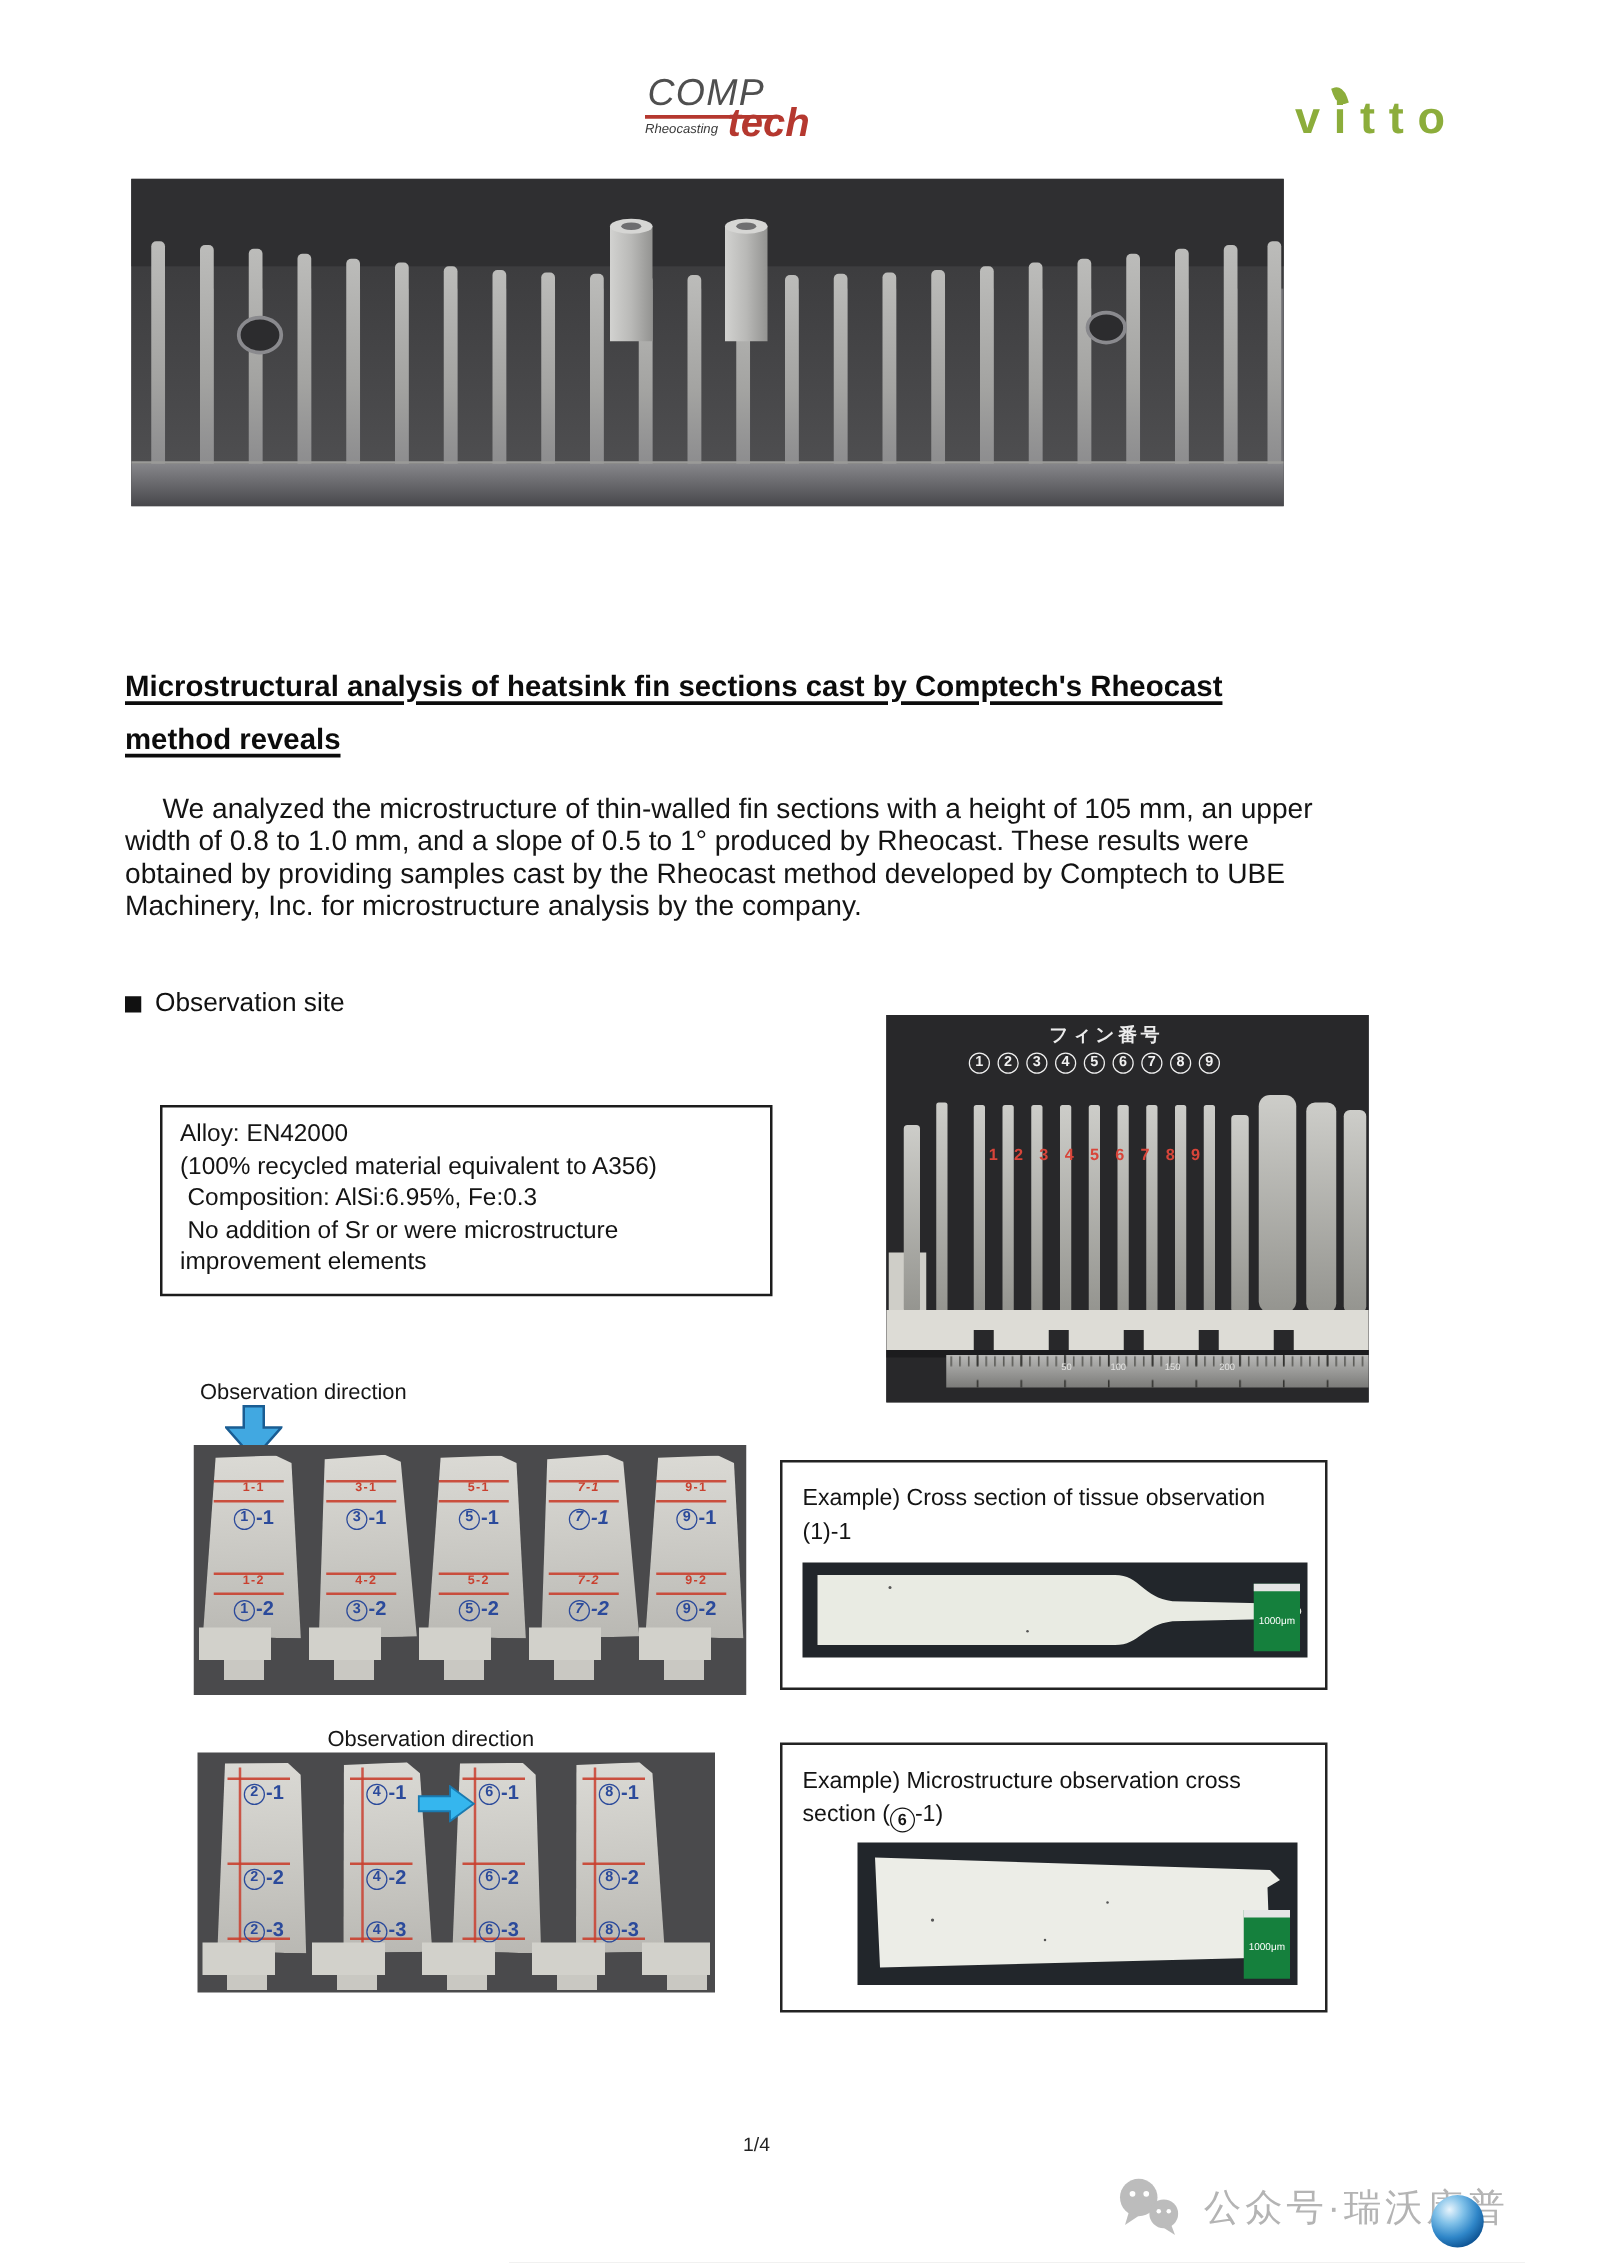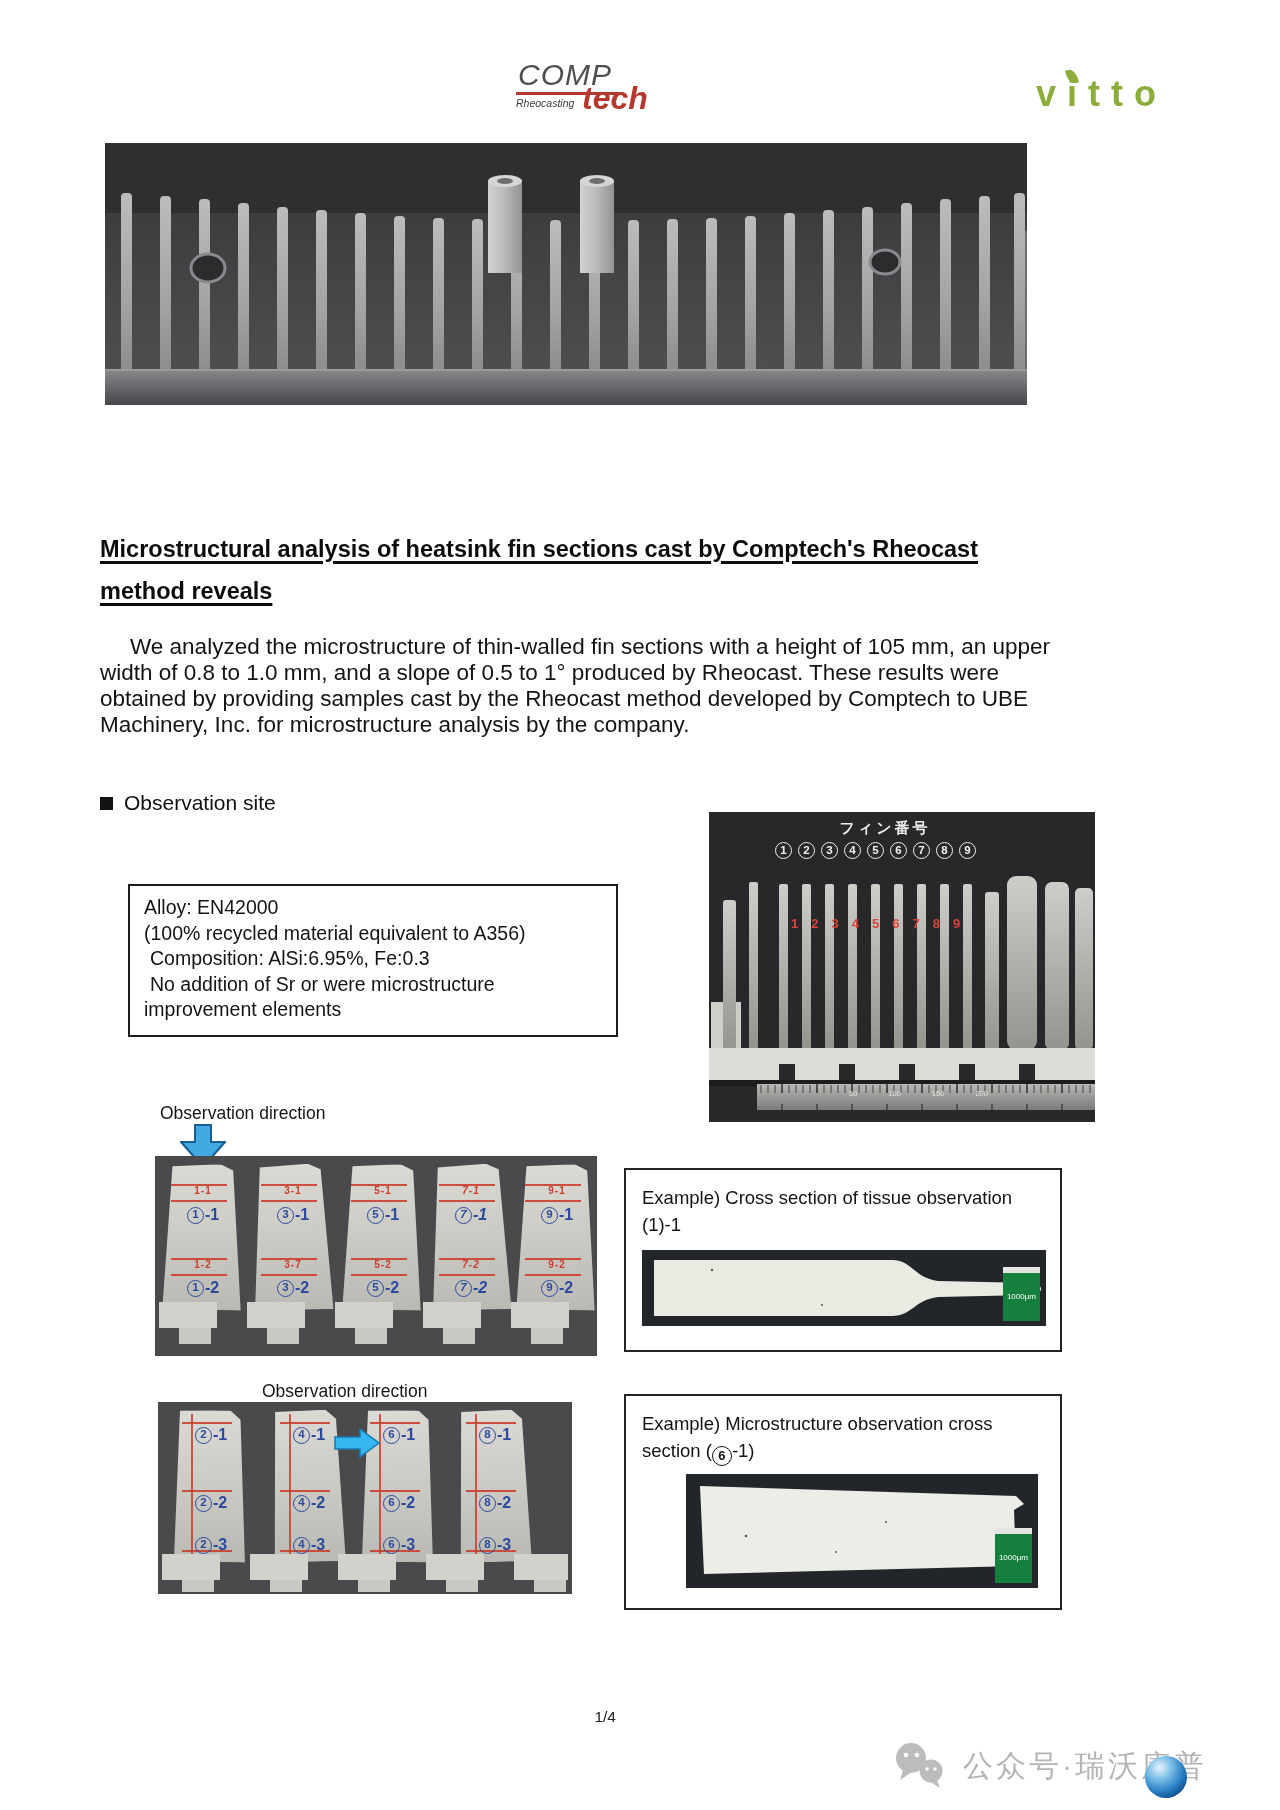--- a/index.html
+++ b/index.html
@@ -300,21 +300,21 @@
     <div class="scol" style="left:98px;">
       <div class="paddle"></div>
       <div class="rline" style="top:20px;"></div>
         <div class="redtxt" style="top:21px;">3-1</div>
         <div class="rline" style="top:36px;"></div>
       <div class="bluelab" style="top:42px;">
           <span class="circ">3</span>
           <span>-1</span>
         </div>
       <div class="rline" style="top:94px;"></div>
-        <div class="redtxt" style="top:95px;">3-7</div>
+        <div class="redtxt" style="top:95px;">4-2</div>
         <div class="rline" style="top:110px;"></div>
       <div class="bluelab" style="top:115px;">
           <span class="circ">3</span>
           <span>-2</span>
         </div>
     </div>
     <div class="scol" style="left:188px;">
       <div class="paddle"></div>
       <div class="rline" style="top:20px;"></div>
         <div class="redtxt" style="top:21px;">5-1</div>

